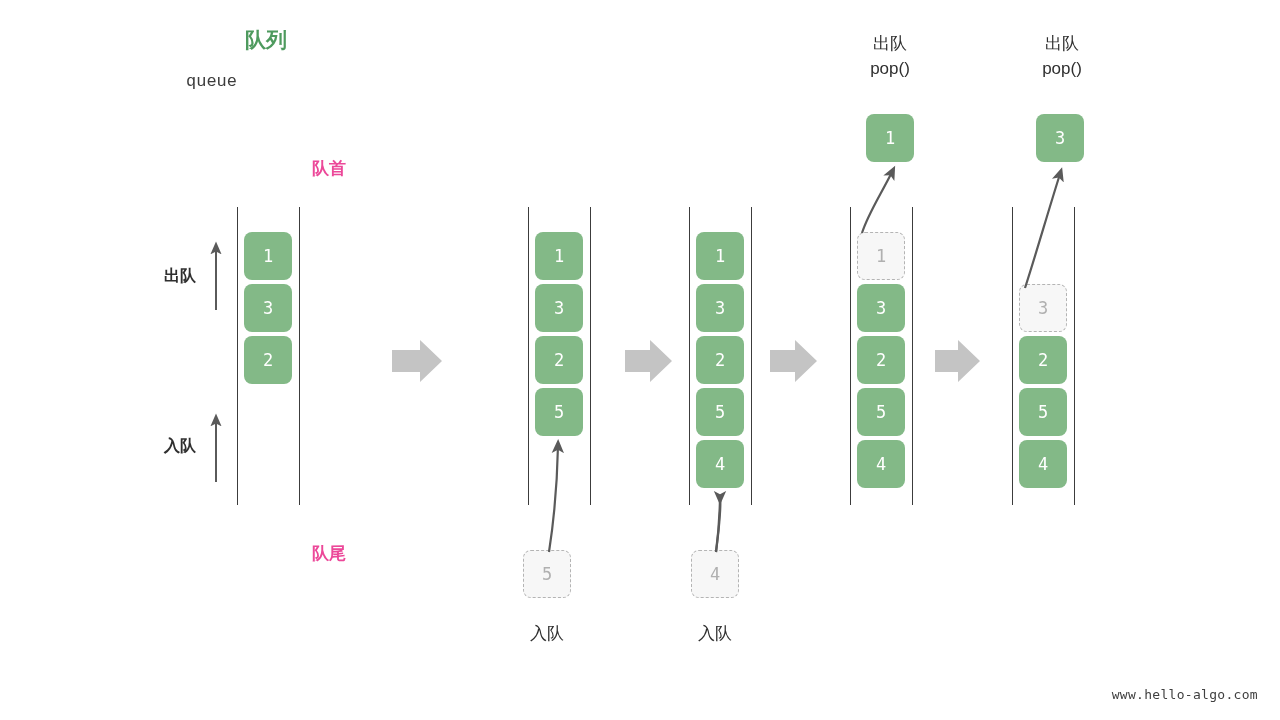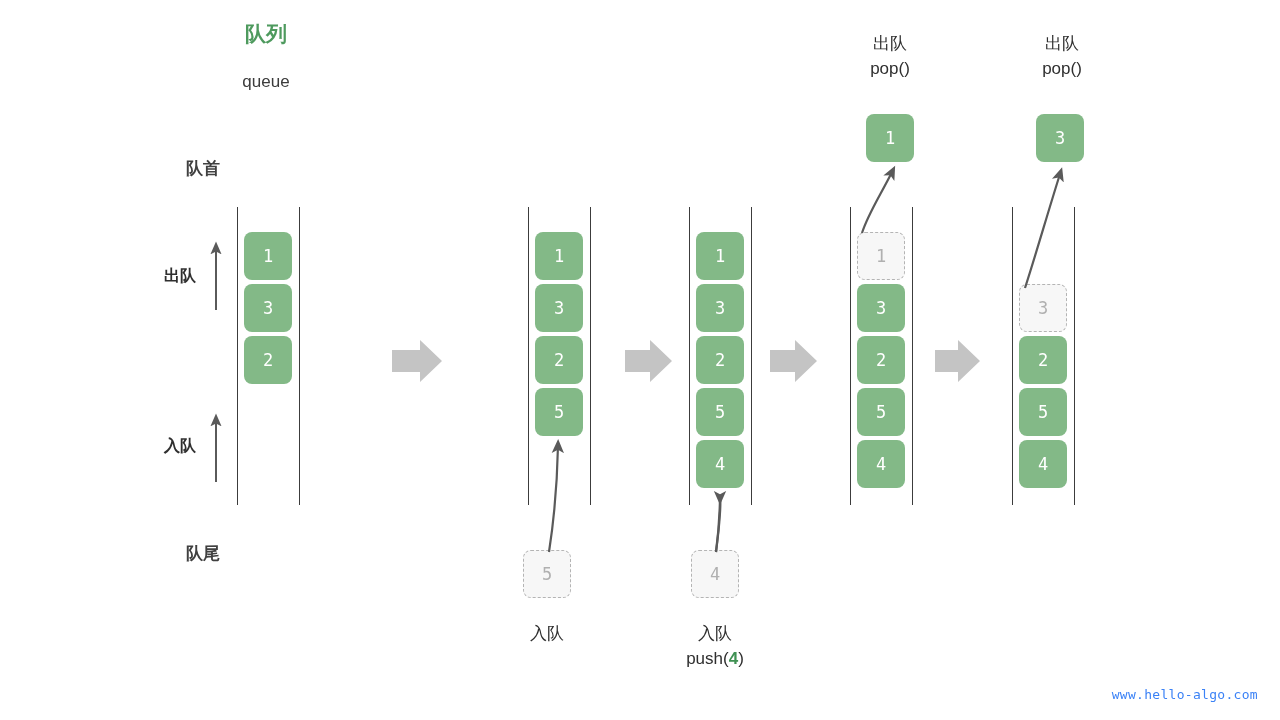--- a/index.html
+++ b/index.html
@@ -14,28 +14,28 @@
 
   
   .abs{position:absolute;}
 
   
   .title-cn{
     font-size:21px;font-weight:bold;color:#4e9a5e;
     text-align:center;white-space:nowrap;
   }
   .title-en{
-    font-size:17px;color:#3c3c3c;text-align:center;white-space:nowrap;
-    font-family:Liberation Sans, sans-serif;
+    font-size:17px;color:#3c3c3c;text-align:left;white-space:nowrap;
+    font-family:Liberation Mono, monospace;
   }
 
   
   .cap-strong{
-    font-size:17px;font-weight:bold;color:#404040;
-    text-align:left;white-space:nowrap;
+    font-size:17px;font-weight:bold;color:#ec4899;
+    text-align:right;white-space:nowrap;
   }
   .cap-side{
     font-size:16px;font-weight:bold;color:#2f2f2f;
     text-align:right;white-space:nowrap;
   }
 
   
   .op-label{
     text-align:center;white-space:nowrap;line-height:1.55;
   }
@@ -68,33 +68,33 @@
     border:1.5px dashed #b4b4b4;
     color:#b0b0b0;
   }
   .cell.result{
     background:#83b987;color:#ffffff;
   }
 
   
   .watermark{
     position:absolute;right:22px;bottom:18px;
-    font-size:13px;color:#3b82f6;letter-spacing:.3px;
+    font-size:13px;color:#404040;letter-spacing:.3px;
     font-family:"DejaVu Sans Mono","Liberation Mono",monospace;
     white-space:nowrap;
   }
 
   svg.overlay{position:absolute;left:0;top:0;width:1280px;height:720px;pointer-events:none;}
 </style>
 </head>
 <body>
 
 <div id="stage">
 
-  <div class="abs title-cn" style="left:186px;top:20px;width:160px;">队列</div>
+  <div class="abs title-cn" style="left:186px;top:26px;width:160px;">队列</div>
   <div class="abs title-en" style="left:186px;top:72px;width:160px;">queue</div>
 
   <div class="abs cap-strong" style="left:186px;top:157px;width:160px;">队首</div>
   <div class="abs cap-strong" style="left:186px;top:542px;width:160px;">队尾</div>
 
   <div class="abs cap-side" style="left:86px;top:266px;width:110px;">出队</div>
   <div class="abs cap-side" style="left:86px;top:436px;width:110px;">入队</div>
 
   <div class="rail" style="left:237px;top:207px;height:298px;"></div>
   <div class="rail" style="left:299px;top:207px;height:298px;"></div>
@@ -116,21 +116,20 @@
   <div class="rail" style="left:689px;top:207px;height:298px;"></div>
   <div class="rail" style="left:751px;top:207px;height:298px;"></div>
   <div class="cell" style="left:696px;top:232px;">1</div>
   <div class="cell" style="left:696px;top:284px;">3</div>
   <div class="cell" style="left:696px;top:336px;">2</div>
   <div class="cell" style="left:696px;top:388px;">5</div>
   <div class="cell" style="left:696px;top:440px;">4</div>
   <div class="cell ghost" style="left:691px;top:550px;">4</div>
   <div class="abs op-label" style="left:615px;top:620px;width:200px;">
     <span class="op-cn">入队</span>
-    <span class="op-code"><span>push(</span><span class="num">4</span><span>)</span></span>
   </div>
 
   <div class="abs op-label" style="left:790px;top:30px;width:200px;">
     <span class="op-cn">出队</span>
     <span class="op-code">pop()</span>
   </div>
   <div class="cell result" style="left:866px;top:114px;">1</div>
   <div class="rail" style="left:850px;top:207px;height:298px;"></div>
   <div class="rail" style="left:912px;top:207px;height:298px;"></div>
   <div class="cell ghost" style="left:857px;top:232px;">1</div>

